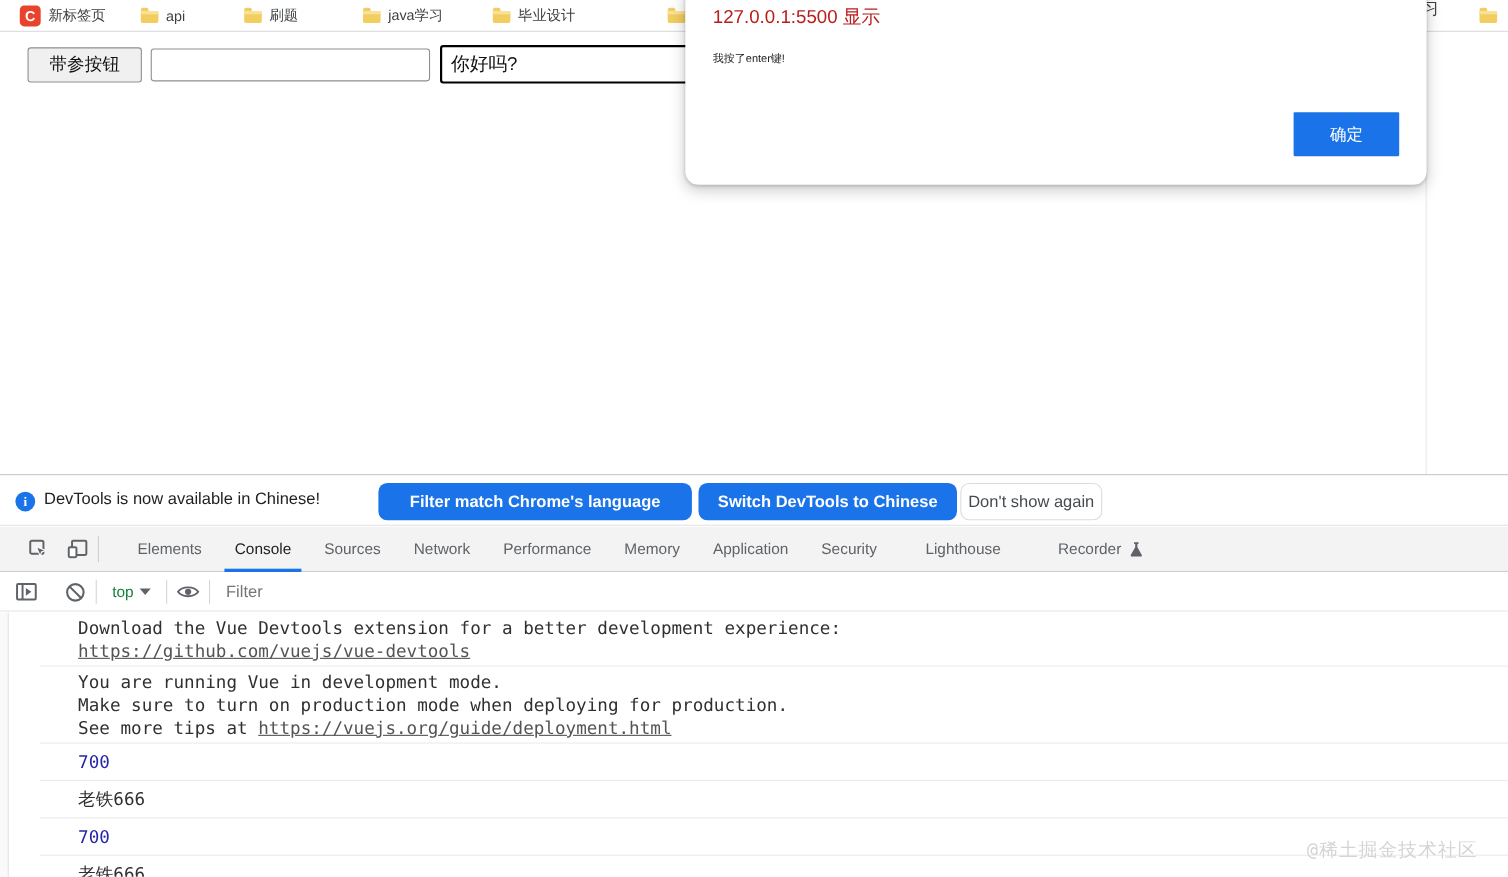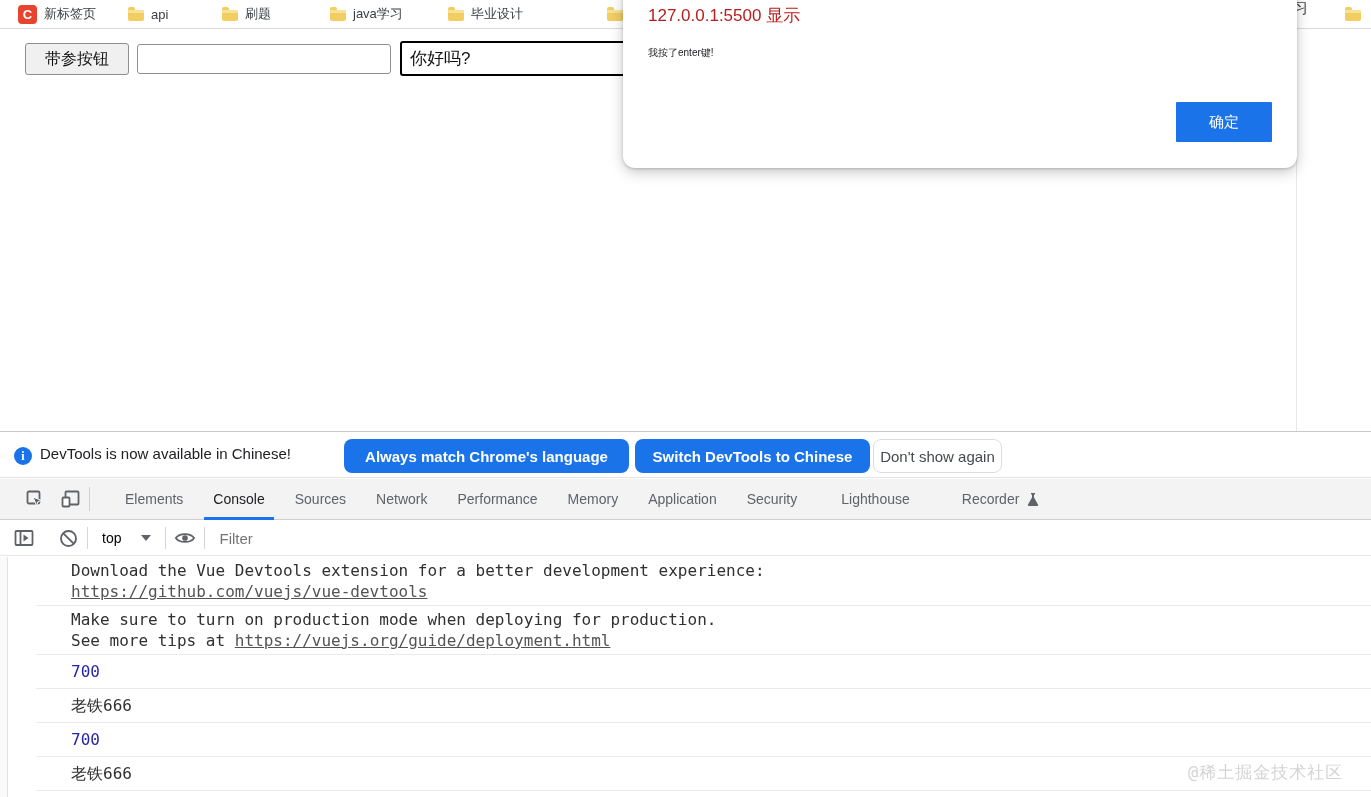--- a/index.html
+++ b/index.html
@@ -43,21 +43,21 @@
   .tb-icon { width:20px; height:20px; display:flex; align-items:center; justify-content:center; cursor:pointer; }
   .tb-sep { width:1px; height:24px; background:#cfcfcf; margin:0 8px; }
   .tab { position:relative; height:41px; display:flex; align-items:center; padding:0 15px; font-size:14px; color:#5f6368; cursor:pointer; white-space:nowrap;justify-content:flex-end; }
   .tab.active { color:#202124; }
   .tab.active::after { content:""; position:absolute; left:6px; right:6px; bottom:0; height:3px; background:#1a73e8; }
   .tab .flask { margin-left:8px; display:flex; }
 
   .con-toolbar { position:absolute; left:0; top:89px; width:1371px; height:35px; background:#fff; border-bottom:1px solid #e6e6e6; display:flex; align-items:center; }
   .ct-sep { width:1px; height:22px; background:#d6d6d6; margin:0 8px; }
   .ct-icon { width:22px; height:22px; display:flex; align-items:center; justify-content:center; cursor:pointer; }
-  .ctx-select { display:flex; align-items:center; gap:20px; font-size:14px; color:#000000; padding:0 6px; cursor:pointer; }
+  .ctx-select { display:flex; align-items:center; gap:6px; font-size:14px; color:#15803d; padding:0 6px; cursor:pointer; }
   .caret-down { width:0; height:0; border-left:5px solid transparent; border-right:5px solid transparent; border-top:6px solid #5f6368; }
   .filter-input { flex:1; border:none; outline:none; font-size:15px; color:#333; font-family:inherit; margin-left:6px; height:26px; }
   .filter-input::placeholder { color:#757575; }
 
   .console { position:absolute; left:0; top:125px; width:1371px; height:241px; background:#fff; font-family:"DejaVu Sans Mono","Liberation Mono",monospace; font-size:16px; color:#303030;padding-left:36px; }
   .console-gutter { position:absolute; left:0; top:0; width:8px; height:241px; background:#fafafa; border-right:1px solid #e3e3e3; }
   .con-row { position:relative; border-bottom:1px solid #ebebeb; padding:3px 0 3px 35px; line-height:21px; }
   .con-row.log { padding-top:6px; padding-bottom:6px; }
   .con-row a { color:#545454; }
   .num { color:#2626ab; }
@@ -111,21 +111,21 @@
     <div class="dialog-title">127.0.0.1:5500 显示</div>
     <div class="dialog-msg">我按了enter键!</div>
     <button class="dialog-ok">确定</button>
   </div>
 
   <div class="devtools">
 
     <div class="infobar">
       <span class="info-icon">i</span>
       <span class="infobar-text">DevTools is now available in Chinese!</span>
-      <button id="ib-btn-1" class="ib-btn blue">Always match Chrome's language</button>
+      <button id="ib-btn-1" class="ib-btn blue">Filter match Chrome's language</button>
       <button id="ib-btn-2" class="ib-btn blue">Switch DevTools to Chinese</button>
       <button id="ib-btn-3" class="ib-btn plain">Don't show again</button>
     </div>
 
     <div class="tabbar">
       <div style="width:25px"></div>
       <span class="tb-icon">
         <svg width="18" height="18" viewBox="0 0 18 18">
             <rect x="1.5" y="1.5" width="12" height="12" rx="1.5" fill="none" stroke="#5f6368" stroke-width="1.8"></rect>
             <path d="M7 7 L15.5 10.5 L11.8 11.8 L10.5 15.5 Z" fill="#5f6368" stroke="#fff" stroke-width="1"></path>
@@ -209,20 +209,21 @@
       <input class="filter-input" placeholder="Filter" style="">
     </div>
 
     <div class="console">
       <div class="console-gutter"></div>
       <div class="con-row">
         <div>Download the Vue Devtools extension for a better development experience:</div>
         <div><a href="#">https://github.com/vuejs/vue-devtools</a></div>
       </div>
       <div class="con-row">
+        <div>You are running Vue in development mode.</div>
         <div>Make sure to turn on production mode when deploying for production.</div>
         <div><span>See more tips at </span><a href="#">https://vuejs.org/guide/deployment.html</a></div>
       </div>
       <div class="con-row log">
         <span class="num">700</span>
       </div>
       <div class="con-row log">
         <span>老铁666</span>
       </div>
       <div class="con-row log">

